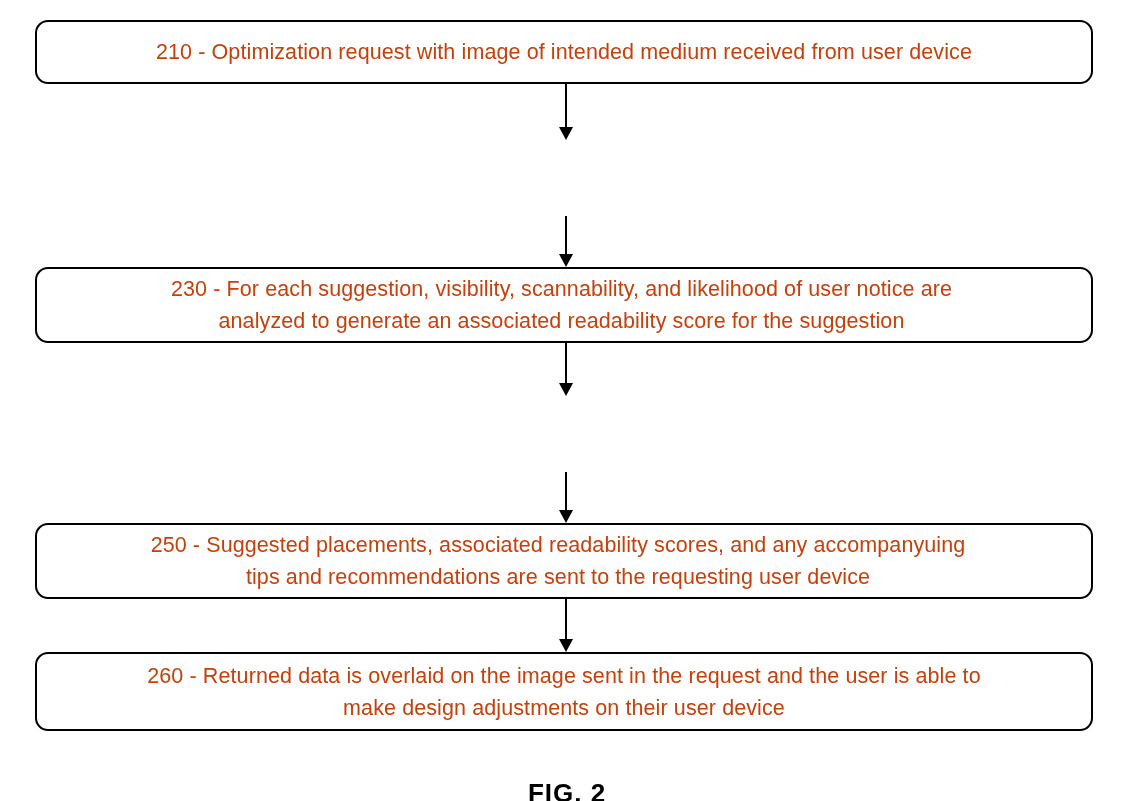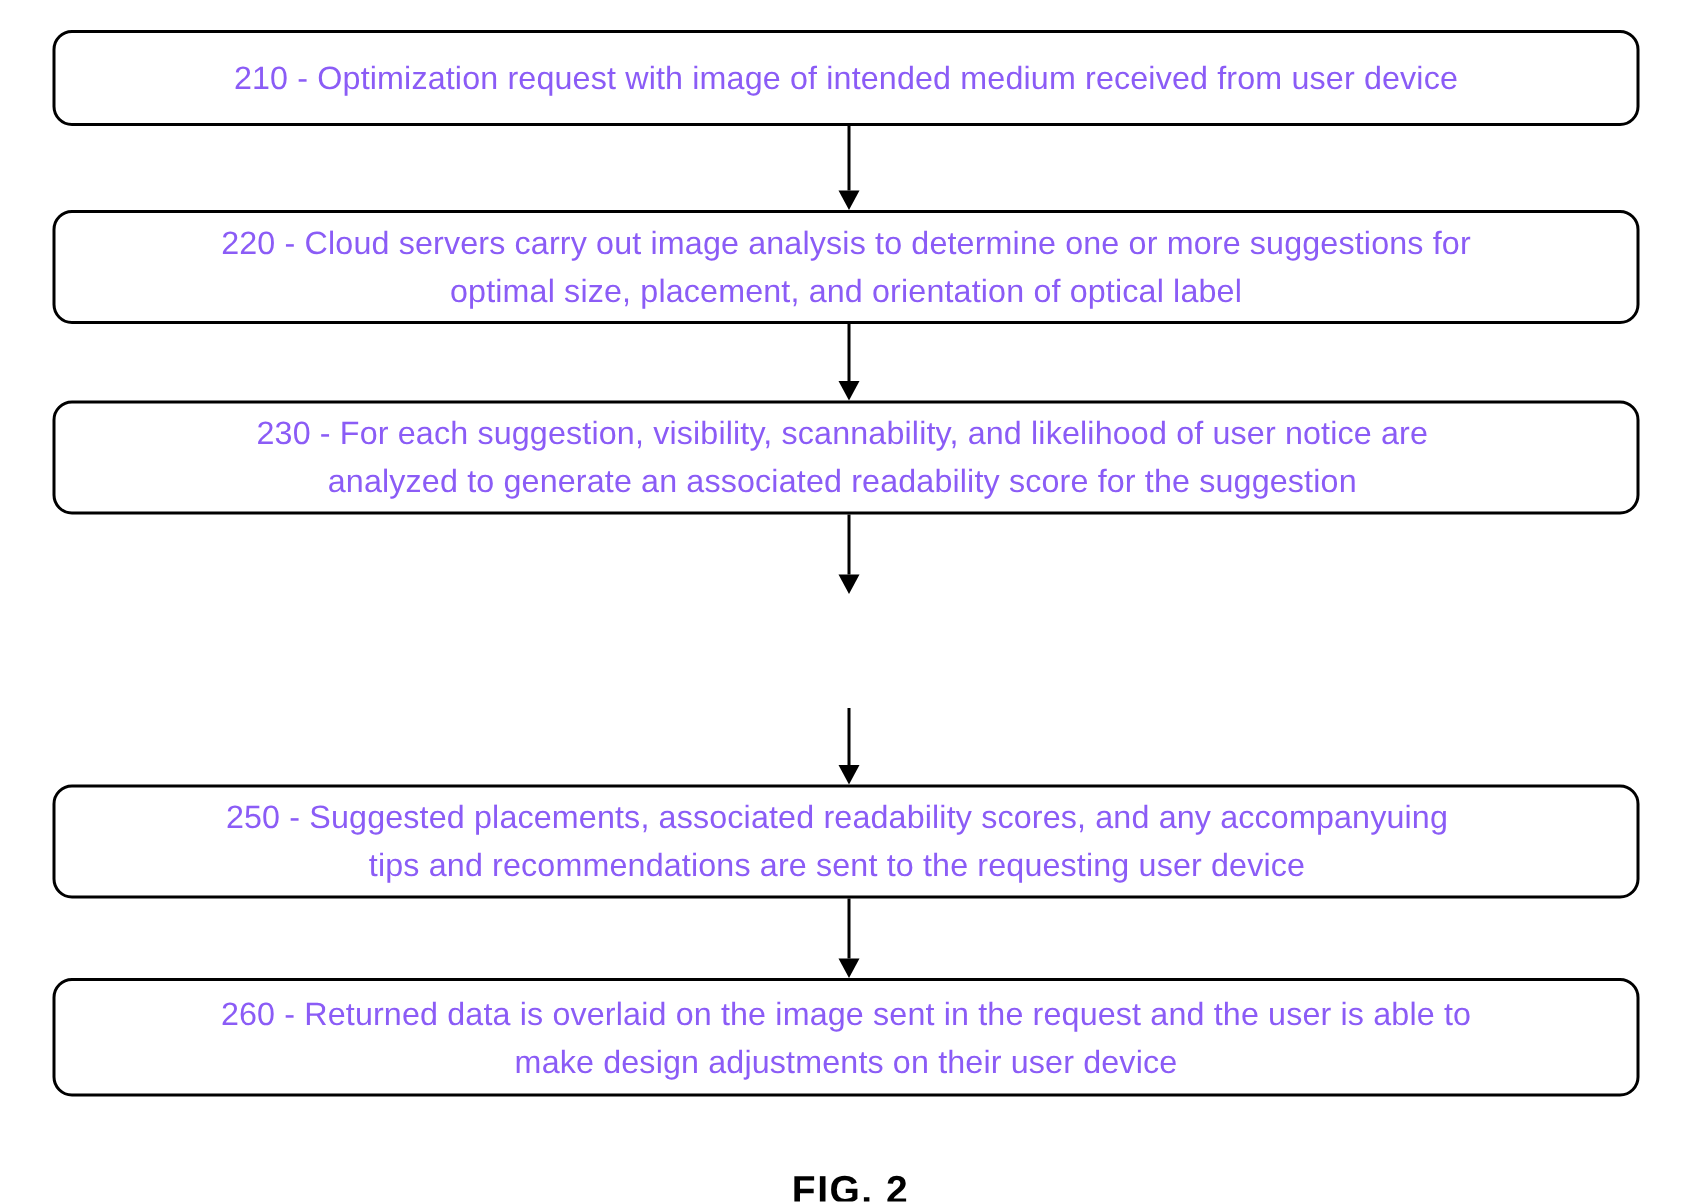--- a/index.html
+++ b/index.html
@@ -37,21 +37,21 @@
     align-items: center;
     justify-content: center;
     text-align: center;
     padding: 4px 22px;
   }
 
   .flow-box-text {
     font-size: 21.5px;
     line-height: 32px;
     letter-spacing: 0.1px;
-    color: #8b5cf6;
+    color: #c2410c;
     white-space: pre-line;
   }
 
   
   #box-210 { top: 20px;  height: 64px; }
   #box-220 { top: 140px; height: 76px; }
   #box-230 { top: 267px; height: 76px; padding-left: 17px; }
   #box-240 { top: 396px; height: 76px; }
   #box-250 { top: 523px; height: 76px; padding-left: 10px; }
   #box-260 { top: 652px; height: 79px; }
@@ -120,24 +120,20 @@
 
   <div class="flow-box" id="box-210">
     <span class="flow-box-text">210 - Optimization request with image of intended medium received from user device</span>
   </div>
 
   <div class="connector" id="connector-1">
     <div class="shaft"></div>
     <div class="head"></div>
   </div>
 
-  <div class="flow-box" id="box-220">
-    <span class="flow-box-text">220 - Cloud servers carry out image analysis to determine one or more suggestions for
-optimal size, placement, and orientation of optical label</span>
-  </div>
 
   <div class="connector" id="connector-2">
     <div class="shaft"></div>
     <div class="head"></div>
   </div>
 
   <div class="flow-box" id="box-230">
     <span class="flow-box-text">230 - For each suggestion, visibility, scannability, and likelihood of user notice are
 analyzed to generate an associated readability score for the suggestion</span>
   </div>

